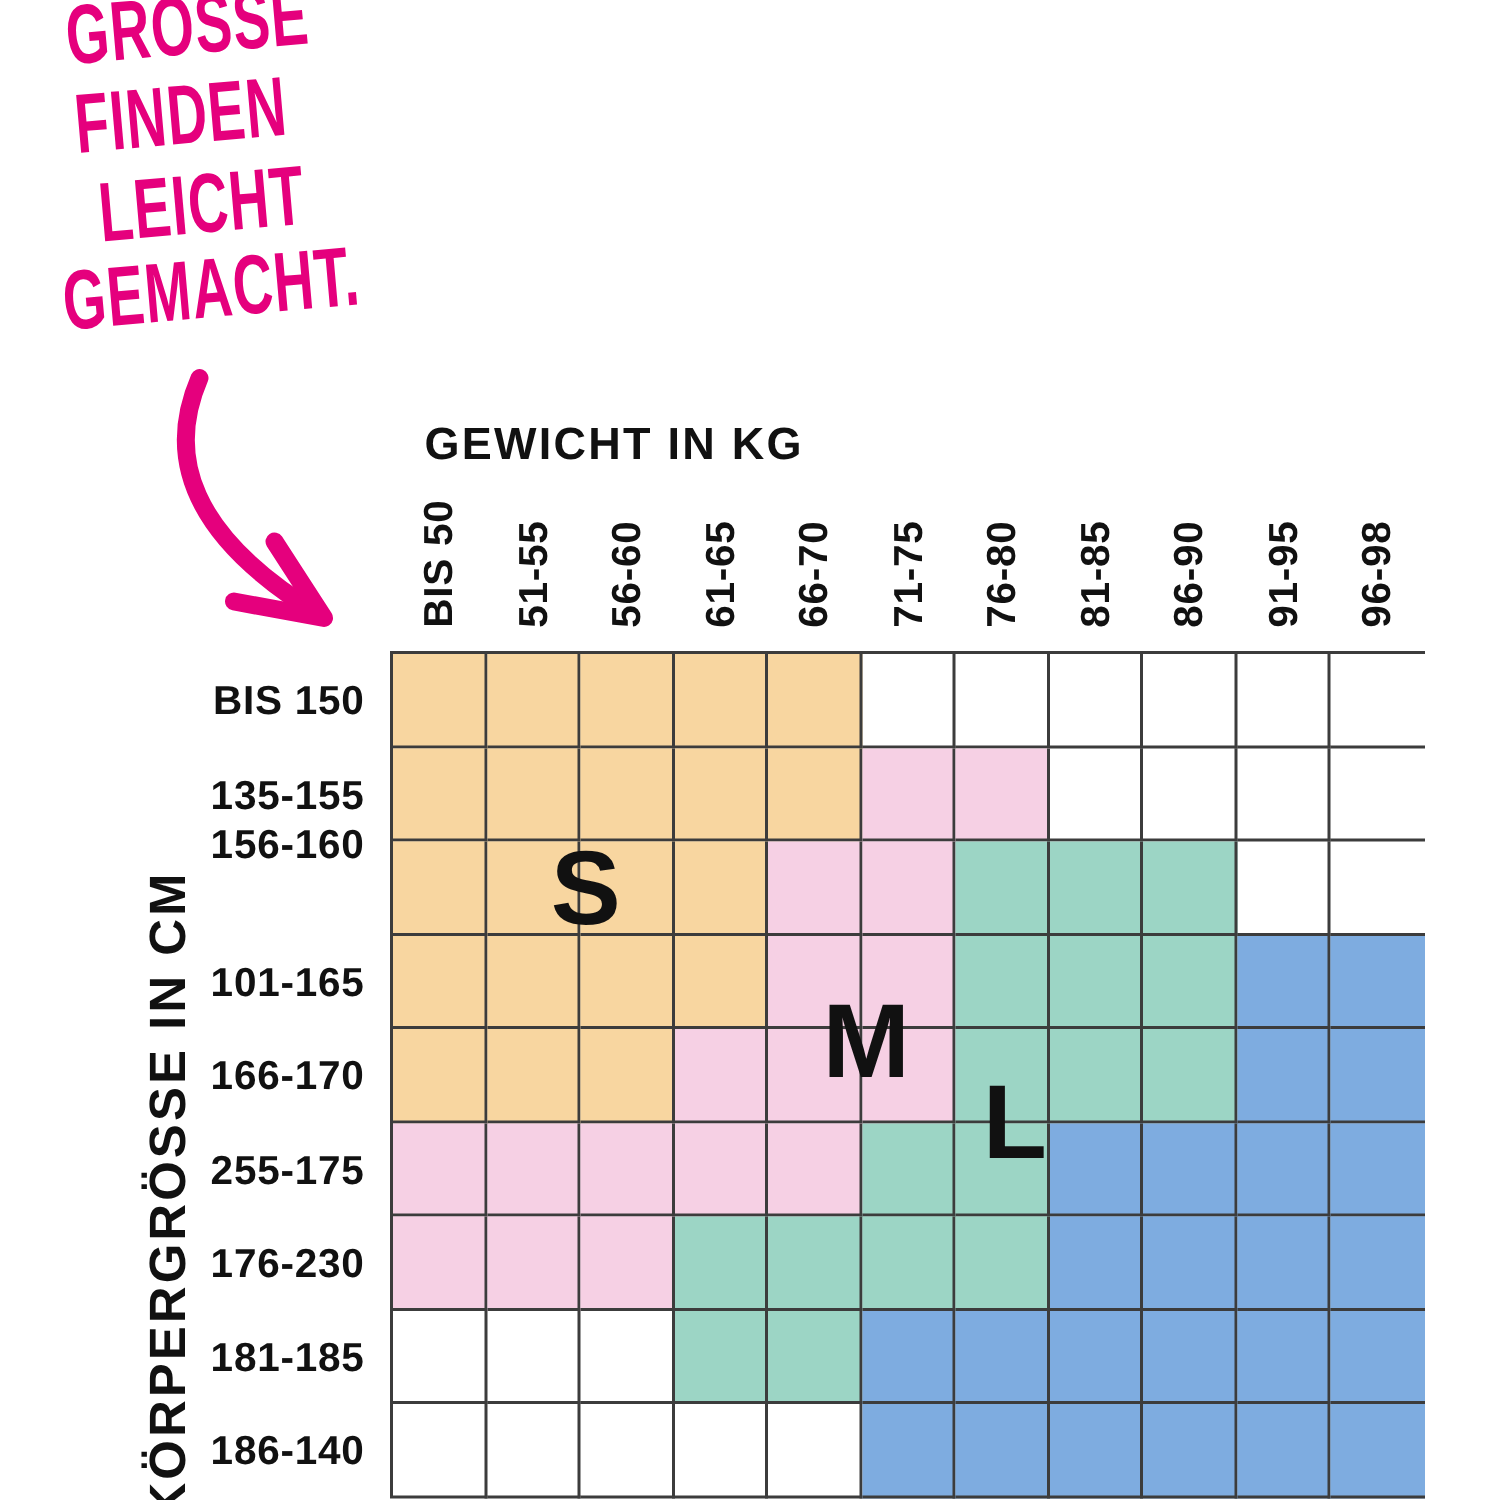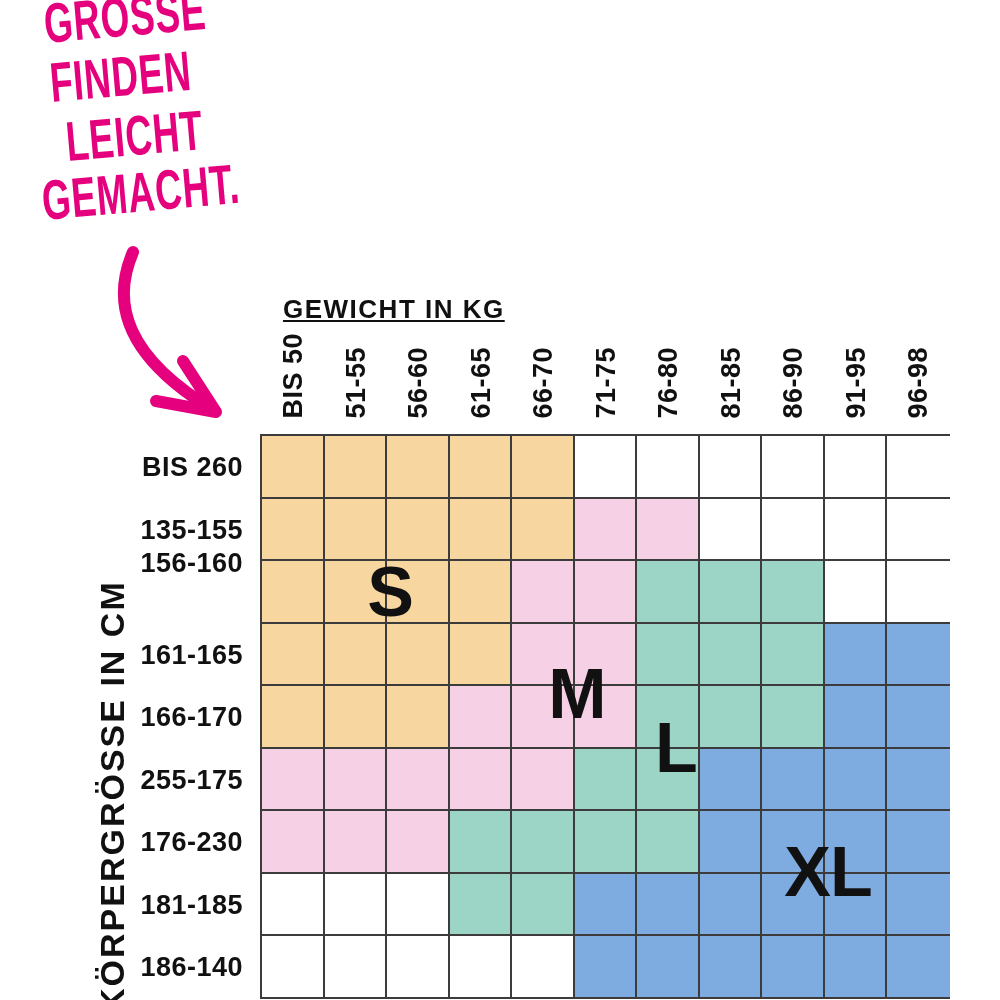--- a/index.html
+++ b/index.html
@@ -9,22 +9,22 @@
   
   .headline{position:absolute;left:38px;top:-6px;color:#E5007D;font-weight:bold;
             font-size:56px;line-height:59px;letter-spacing:1px;}
   .hl{display:block;transform:rotate(-5deg) scaleX(0.66);transform-origin:left center;white-space:nowrap;}
   .hl1{margin-left:6px}.hl2{margin-left:12px}.hl3{margin-left:28px}.hl4{margin-left:4px}
 
   
   .arrow{position:absolute;left:95px;top:235px;}
 
   
-  .x-title{position:absolute;left:283px;top:294px;font-size:26px;font-weight:bold;
-           letter-spacing:1.5px;white-space:nowrap;text-decoration:underline;}
+  .x-title{position:absolute;left:283px;top:280px;font-size:30px;font-weight:bold;
+           letter-spacing:1.5px;white-space:nowrap;}
   .y-title{position:absolute;left:-78px;top:806px;width:380px;height:34px;line-height:34px;
            font-size:34px;font-weight:bold;letter-spacing:2px;transform:rotate(-90deg);
            text-align:center;white-space:nowrap;}
 
   
   .xlabel{position:absolute;top:350px;width:110px;height:27px;line-height:27px;
           font-size:27px;font-weight:bold;transform:rotate(-90deg);text-align:left;
           white-space:nowrap;letter-spacing:0.5px;}
   .ylabel{position:absolute;left:100px;width:143px;height:27px;line-height:27px;
           font-size:27px;font-weight:bold;text-align:right;white-space:nowrap;letter-spacing:0.5px;}
@@ -71,24 +71,24 @@
       <div class="xlabel" style="left: 550.5px;">71-75</div>
       <div class="xlabel" style="left: 613px;">76-80</div>
       <div class="xlabel" style="left: 675.5px;">81-85</div>
       <div class="xlabel" style="left: 738px;">86-90</div>
       <div class="xlabel" style="left: 800.5px;">91-95</div>
       <div class="xlabel" style="left: 863px;">96-98</div>
     </div>
 
   <div class="y-title">KÖRPERGRÖSSE IN CM</div>
   <div>
-      <div class="ylabel" style="top: 454px;">BIS 260</div>
+      <div class="ylabel" style="top: 454px;">BIS 150</div>
       <div class="ylabel" style="top: 516.5px;">135-155</div>
       <div class="ylabel" style="top: 550px;">156-160</div>
-      <div class="ylabel" style="top: 641.5px;">161-165</div>
+      <div class="ylabel" style="top: 641.5px;">101-165</div>
       <div class="ylabel" style="top: 704px;">166-170</div>
       <div class="ylabel" style="top: 766.5px;">255-175</div>
       <div class="ylabel" style="top: 829px;">176-230</div>
       <div class="ylabel" style="top: 891.5px;">181-185</div>
       <div class="ylabel" style="top: 954px;">186-140</div>
     </div>
 
   <div class="grid">
       <div class="cell" style="background: rgb(248, 214, 160);"></div>
       <div class="cell" style="background: rgb(248, 214, 160);"></div>
@@ -187,15 +187,14 @@
       <div class="cell" style="background: rgb(126, 172, 224);"></div>
       <div class="cell" style="background: rgb(126, 172, 224);"></div>
       <div class="cell" style="background: rgb(126, 172, 224);"></div>
       <div class="cell" style="background: rgb(126, 172, 224);"></div>
       <div class="cell last-col" style="background: rgb(126, 172, 224);"></div>
     </div>
 
   <div class="size-letter pos-s">S</div>
   <div class="size-letter pos-m">M</div>
   <div class="size-letter pos-l">L</div>
-  <div class="size-letter pos-xl">XL</div>
 
 </div>
 
 </body></html>

